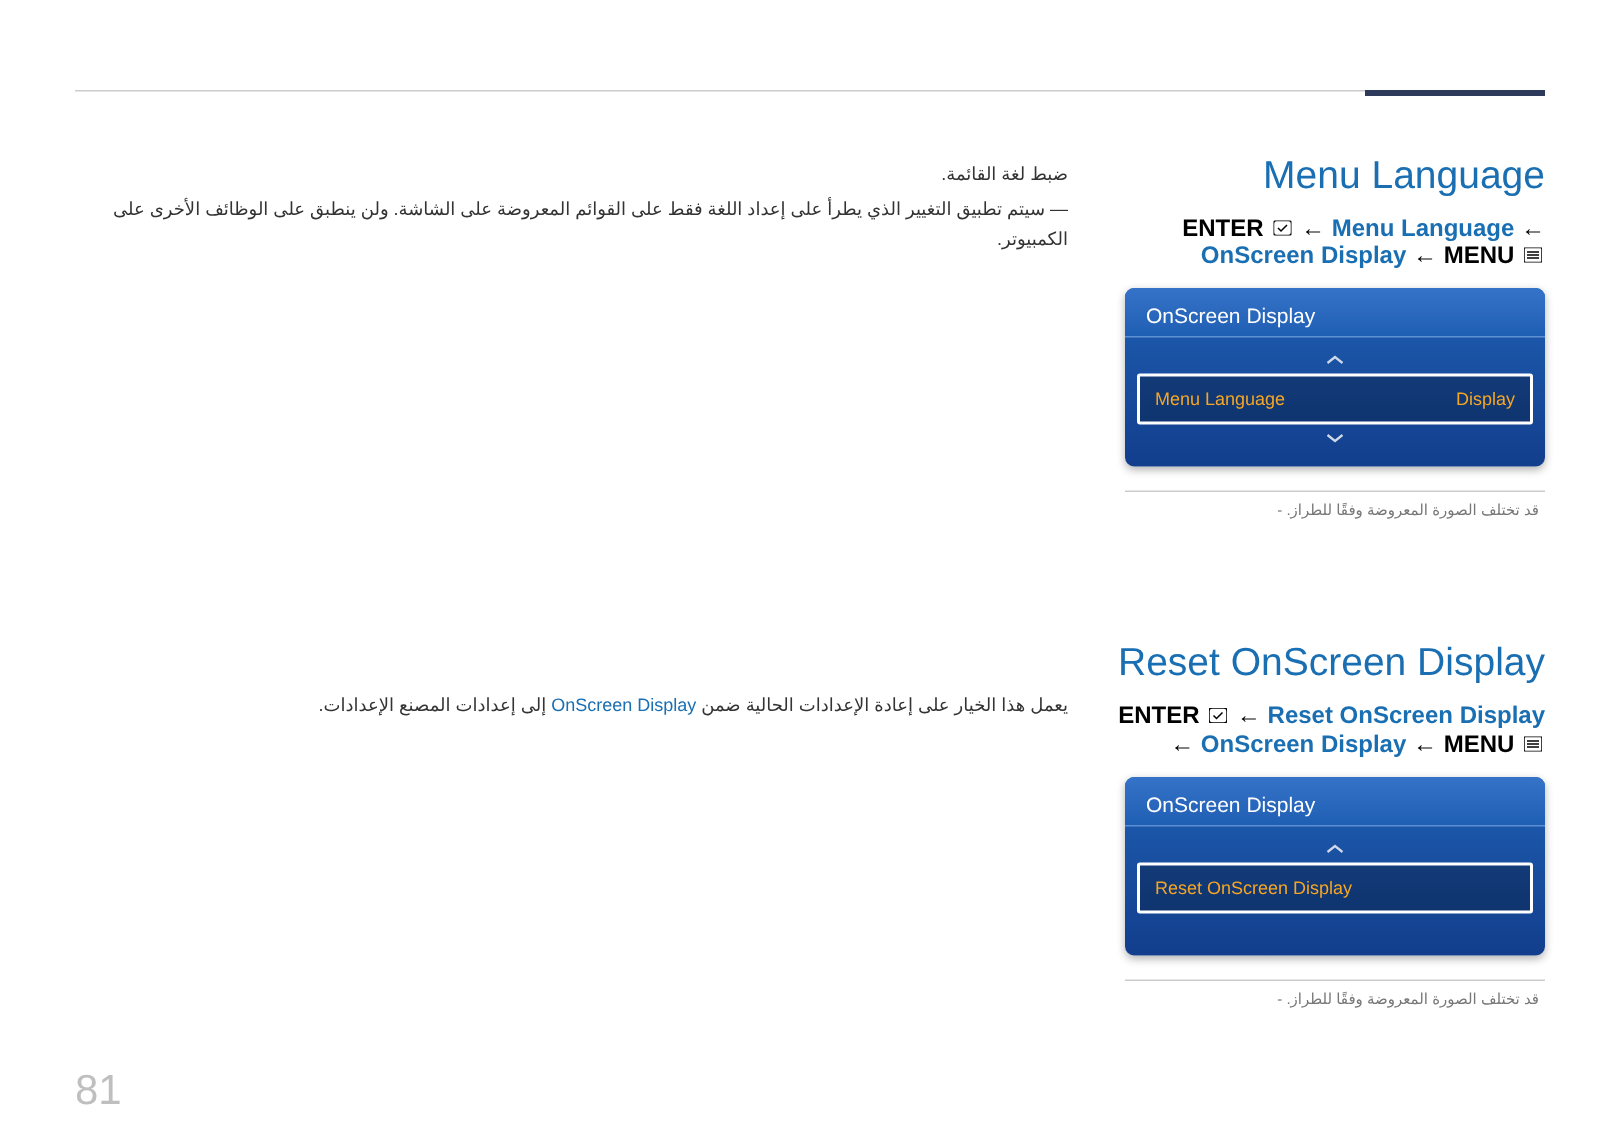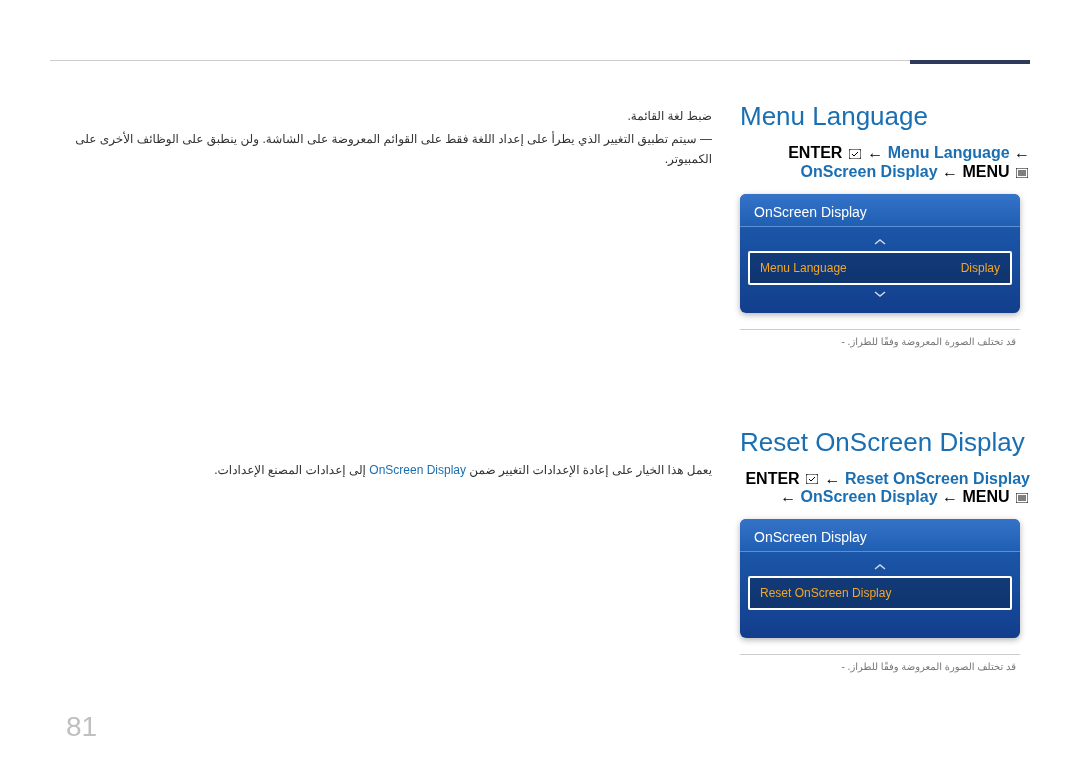--- a/index.html
+++ b/index.html
@@ -35,21 +35,21 @@
   }
   .left-col {
     flex: 1;
     direction: rtl;
     text-align: right;
   }
   .right-col {
     width: 290px;
     display: flex;
     flex-direction: column;
-    align-items: flex-start;
+    align-items: flex-end;
   }
   .section-title {
     font-size: 26px;
     color: #1a6fb3;
     font-weight: 400;
     margin-top: 10px;
     margin-bottom: 12px;
     text-align: right;
   }
   .breadcrumb {
@@ -131,21 +131,20 @@
     line-height: 1.7;
   }
   .arabic-body .inline-hl { color: #1a6fb3; }
   .page-number {
     position: absolute;
     left: 50px;
     bottom: 20px;
     font-size: 28px;
     color: #bfbfbf;
     font-weight: 300;
-    margin-left: 16px;
   }
   .section-gap { height: 70px; }
   .left-gap-1 { height: 8px; }
   .left-gap-2 { height: 290px; }
 </style>
 </head>
 <body>
 
 <div class="page-container">
   <div class="top-accent"></div>
@@ -157,21 +156,21 @@
       <div class="left-gap-1"></div>
       <div class="arabic-heading">ضبط لغة القائمة.</div>
       <div class="arabic-body">
         <span>―</span>
         <span>سيتم تطبيق التغيير الذي يطرأ على إعداد اللغة فقط على القوائم المعروضة على الشاشة. ولن ينطبق على الوظائف الأخرى على الكمبيوتر.</span>
       </div>
 
       <div class="left-gap-2"></div>
 
       <div class="arabic-body">
-        <span>يعمل هذا الخيار على إعادة الإعدادات التغيير ضمن </span><span class="inline-hl">OnScreen Display</span><span> إلى إعدادات المصنع الإعدادات.</span>
+        <span>يعمل هذا الخيار على إعادة الإعدادات الحالية ضمن </span><span class="inline-hl">OnScreen Display</span><span> إلى إعدادات المصنع الإعدادات.</span>
       </div>
     </div>
 
     <div class="right-col">
 
       <div class="section-title">Menu Language</div>
 
       <div class="breadcrumb">
         <span class="bc-plain">ENTER</span>
         <span class="bc-icon">

